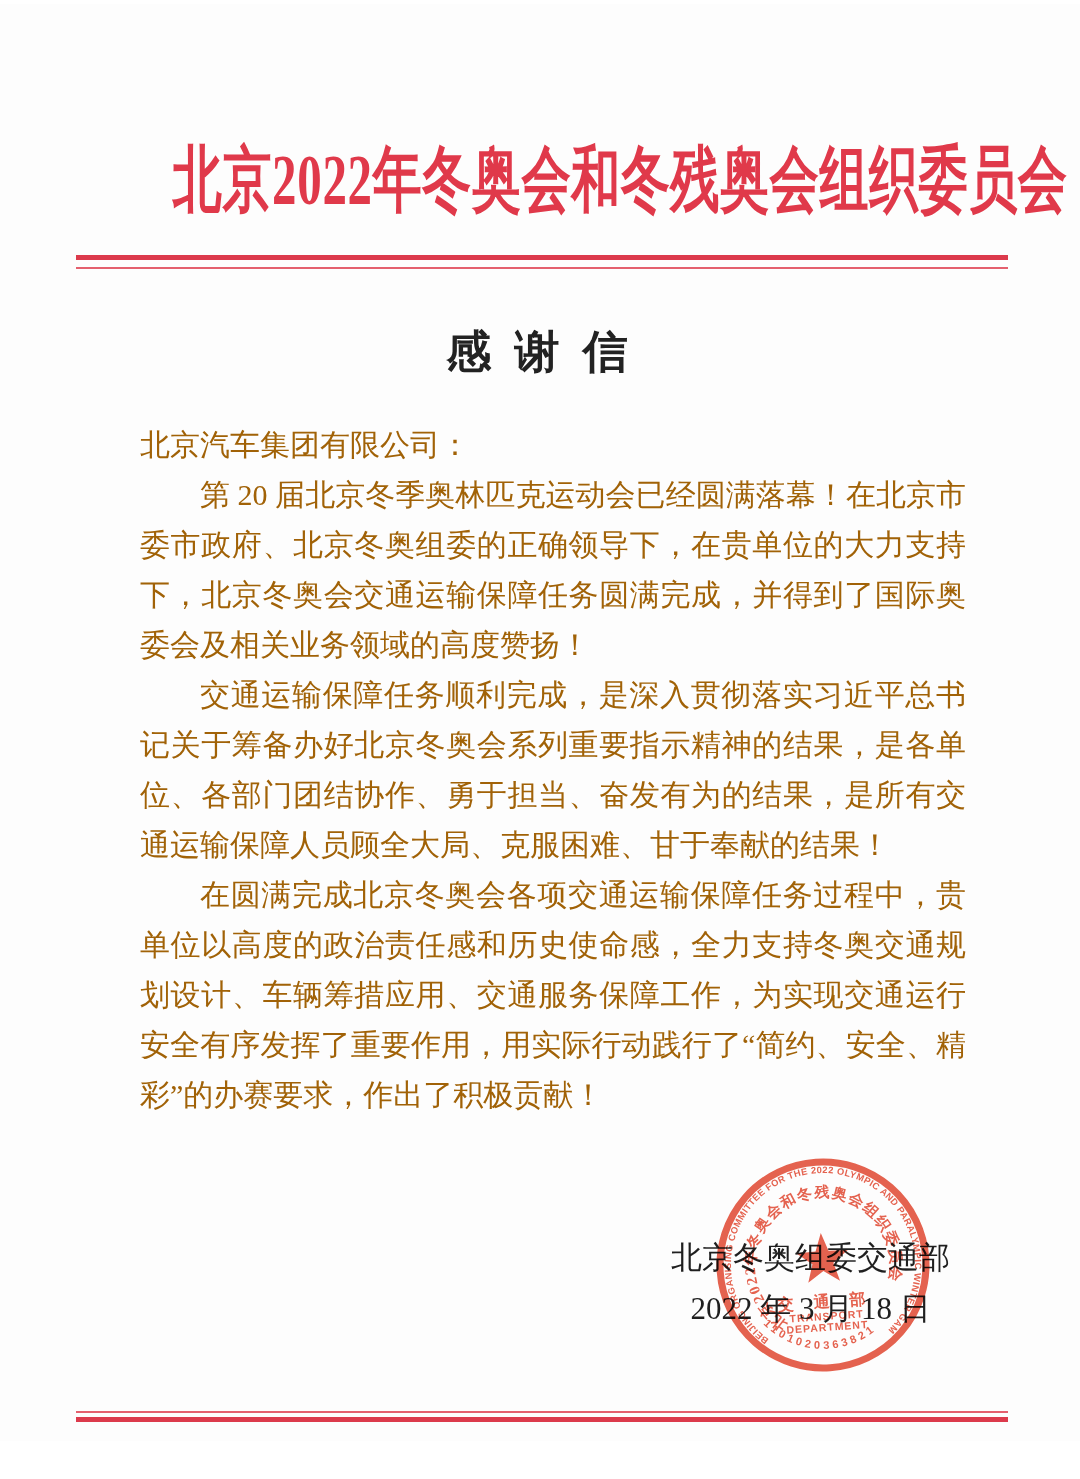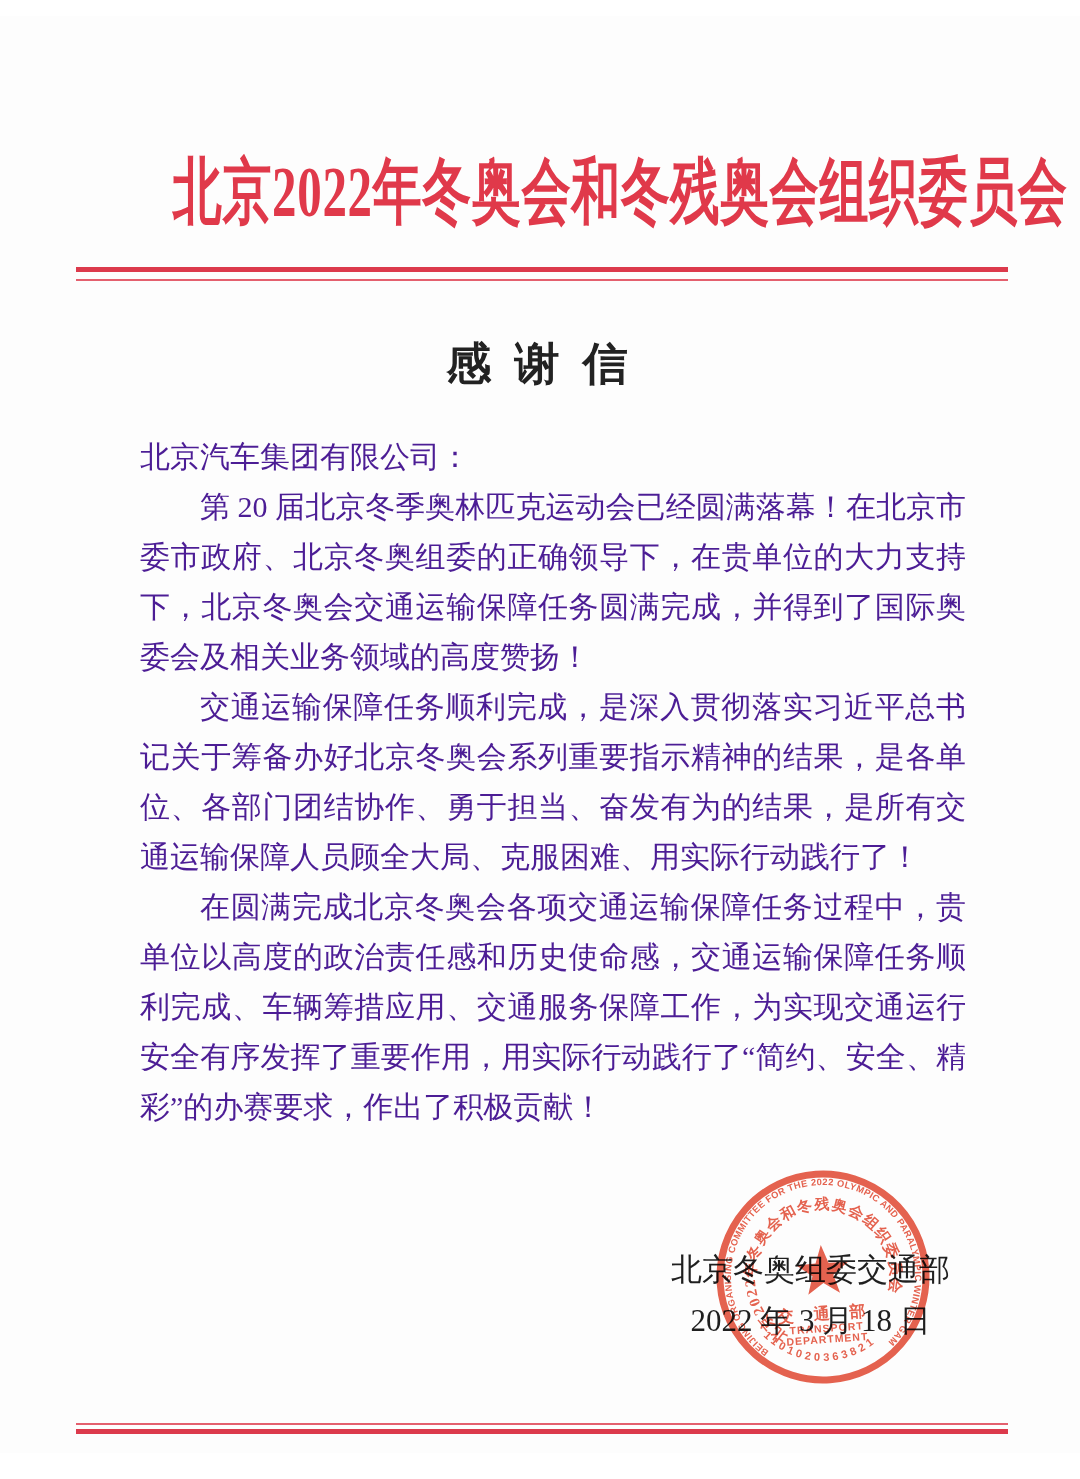--- a/index.html
+++ b/index.html
@@ -1,20 +1,20 @@
 <!DOCTYPE html>
 <html><head>
 <meta charset="utf-8">
 <style>
   html,body{margin:0;padding:0;}
   body{background:#ffffff;}
   .page{
     position:relative;
     width:1080px;height:1437px;
-    margin:16px auto;
+    margin:4px auto;
     background:#fdfdfd;
     overflow:hidden;
     font-family:"Liberation Serif","DejaVu Serif",serif;
   }
   
   .letterhead{
     position:absolute;
     left:0;top:128px;width:1080px;
     text-align:center;
     font-size:72px;
@@ -33,21 +33,21 @@
   
   .letter-title{
     position:absolute;left:0;top:318px;width:1080px;
     text-align:center;
     font-size:45px;font-weight:bold;color:#222;
     margin:0;letter-spacing:6px;
   }
   
   .letter-body{
     position:absolute;left:140px;top:416px;width:826px;
-    font-size:30px;color:#4c1d95;line-height:50px;
+    font-size:30px;color:#a16207;line-height:50px;
     text-align:justify;
   }
   .letter-body p{margin:0;text-indent:2em;}
   .letter-body p.recipient{text-indent:0;}
   
   .signature{
     position:absolute;
     top:1228px;right:130px;
     text-align:center;
     font-size:31px;color:#1f1f1f;
@@ -73,22 +73,22 @@
 
   <div class="rule rule-top-thick"></div>
   <div class="rule rule-top-thin"></div>
 
   <h1 class="letter-title">感 谢 信</h1>
 
   <div class="letter-body">
     <p class="recipient">北京汽车集团有限公司：</p>
 
   <p>第 20 届北京冬季奥林匹克运动会已经圆满落幕！在北京市委市政府、北京冬奥组委的正确领导下，在贵单位的大力支持下，北京冬奥会交通运输保障任务圆满完成，并得到了国际奥委会及相关业务领域的高度赞扬！</p>
-      <p>交通运输保障任务顺利完成，是深入贯彻落实习近平总书记关于筹备办好北京冬奥会系列重要指示精神的结果，是各单位、各部门团结协作、勇于担当、奋发有为的结果，是所有交通运输保障人员顾全大局、克服困难、用实际行动践行了！</p>
-      <p>在圆满完成北京冬奥会各项交通运输保障任务过程中，贵单位以高度的政治责任感和历史使命感，交通运输保障任务顺利完成、车辆筹措应用、交通服务保障工作，为实现交通运行安全有序发挥了重要作用，用实际行动践行了“简约、安全、精彩”的办赛要求，作出了积极贡献！</p>
+      <p>交通运输保障任务顺利完成，是深入贯彻落实习近平总书记关于筹备办好北京冬奥会系列重要指示精神的结果，是各单位、各部门团结协作、勇于担当、奋发有为的结果，是所有交通运输保障人员顾全大局、克服困难、甘于奉献的结果！</p>
+      <p>在圆满完成北京冬奥会各项交通运输保障任务过程中，贵单位以高度的政治责任感和历史使命感，全力支持冬奥交通规划设计、车辆筹措应用、交通服务保障工作，为实现交通运行安全有序发挥了重要作用，用实际行动践行了“简约、安全、精彩”的办赛要求，作出了积极贡献！</p>
     </div>
 
   <div class="signature">
     <div>北京冬奥组委交通部</div>
     <div>2022 年 3 月 18 日</div>
   </div>
 
   <svg class="seal" viewBox="0 0 230 230">
     <defs>
       <path id="arc-en" d="M 55.9 185.5 A 92 92 0 1 1 174.1 185.5" fill="none"></path>

